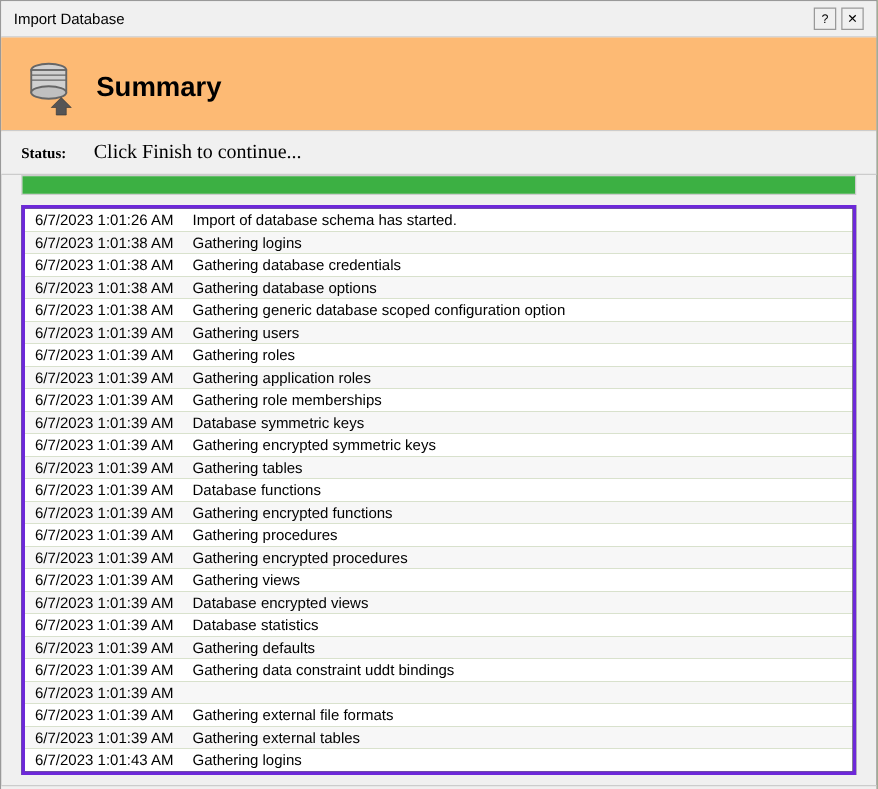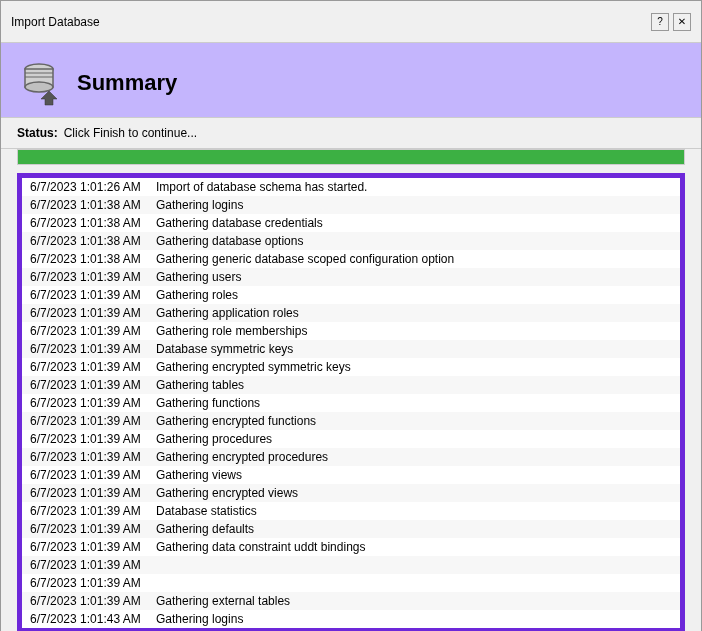--- a/index.html
+++ b/index.html
@@ -21,21 +21,21 @@
       display: flex;
       flex-direction: column;
     }
     .title-bar {
       background: #f0f0f0;
       border-bottom: 1px solid #ccc;
       padding: 6px 10px;
       display: flex;
       justify-content: space-between;
       align-items: center;
-      height: 42px;
+      height: 29px;
     }
     .title-bar-text {
       font-size: 12px;
       color: #000;
     }
     .title-bar-controls {
       display: flex;
       gap: 4px;
     }
     .title-bar-btn {
@@ -48,21 +48,21 @@
       display: flex;
       align-items: center;
       justify-content: center;
       color: #000;
     }
     .header-section {
       padding: 16px 16px 10px 16px;
       display: flex;
       align-items: center;
       gap: 12px;
-      background: #c4b5fd;
+      background: #fdba74;
       border-bottom: 1px solid #ccc;
     }
     .header-icon {
       width: 48px;
       height: 48px;
       display: flex;
       align-items: center;
       justify-content: center;
     }
     .header-title {
@@ -70,44 +70,46 @@
       font-weight: bold;
       color: #000;
     }
     .status-bar {
       padding: 8px 16px;
       background: #f0f0f0;
       display: flex;
       align-items: center;
       gap: 6px;
       border-bottom: 1px solid #ccc;
+      font-family: Liberation Serif, serif;
     }
     .status-label {
       font-size: 12px;
       font-weight: bold;
     }
     .status-text {
-      font-size: 12px;
-      color: #000;
+      font-size: 16px;
+      color: #000;
+      margin-left: 16px;
     }
     .progress-bar-container {
       height: 16px;
       background: #e0e0e0;
       margin: 0 16px 0 16px;
       border: 1px solid #ccc;
     }
     .progress-bar-fill {
       height: 100%;
       background: #3cb043;
     }
     .log-section {
       flex: 1;
       margin: 8px 16px;
       background: #4d7c0f;
-      border: 5px solid #6d28d9;
+      border: 3px solid #6d28d9;
       overflow-y: scroll;
       overflow-x: hidden;
     }
     .log-row {
       display: flex;
     }
     .log-row:nth-child(odd) {
       background: #fff;
     }
     .log-row:nth-child(even) {
@@ -241,59 +243,60 @@
         <div class="log-row">
           <span class="log-timestamp">6/7/2023 1:01:39 AM</span>
           <span class="log-message">Gathering encrypted symmetric keys</span>
         </div>
         <div class="log-row">
           <span class="log-timestamp">6/7/2023 1:01:39 AM</span>
           <span class="log-message">Gathering tables</span>
         </div>
         <div class="log-row">
           <span class="log-timestamp">6/7/2023 1:01:39 AM</span>
-          <span class="log-message">Gathering functions</span>
+          <span class="log-message">Database functions</span>
         </div>
         <div class="log-row">
           <span class="log-timestamp">6/7/2023 1:01:39 AM</span>
           <span class="log-message">Gathering encrypted functions</span>
         </div>
         <div class="log-row">
           <span class="log-timestamp">6/7/2023 1:01:39 AM</span>
           <span class="log-message">Gathering procedures</span>
         </div>
         <div class="log-row">
           <span class="log-timestamp">6/7/2023 1:01:39 AM</span>
           <span class="log-message">Gathering encrypted procedures</span>
         </div>
         <div class="log-row">
           <span class="log-timestamp">6/7/2023 1:01:39 AM</span>
           <span class="log-message">Gathering views</span>
         </div>
         <div class="log-row">
           <span class="log-timestamp">6/7/2023 1:01:39 AM</span>
-          <span class="log-message">Gathering encrypted views</span>
+          <span class="log-message">Database encrypted views</span>
         </div>
         <div class="log-row">
           <span class="log-timestamp">6/7/2023 1:01:39 AM</span>
           <span class="log-message">Database statistics</span>
         </div>
         <div class="log-row">
           <span class="log-timestamp">6/7/2023 1:01:39 AM</span>
           <span class="log-message">Gathering defaults</span>
         </div>
         <div class="log-row">
           <span class="log-timestamp">6/7/2023 1:01:39 AM</span>
           <span class="log-message">Gathering data constraint uddt bindings</span>
         </div>
         <div class="log-row">
           <span class="log-timestamp">6/7/2023 1:01:39 AM</span>
         </div>
         <div class="log-row">
           <span class="log-timestamp">6/7/2023 1:01:39 AM</span>
+          <span class="log-message">Gathering external file formats</span>
         </div>
         <div class="log-row">
           <span class="log-timestamp">6/7/2023 1:01:39 AM</span>
           <span class="log-message">Gathering external tables</span>
         </div>
         <div class="log-row">
           <span class="log-timestamp">6/7/2023 1:01:43 AM</span>
           <span class="log-message">Gathering logins</span>
         </div>
       </div>

